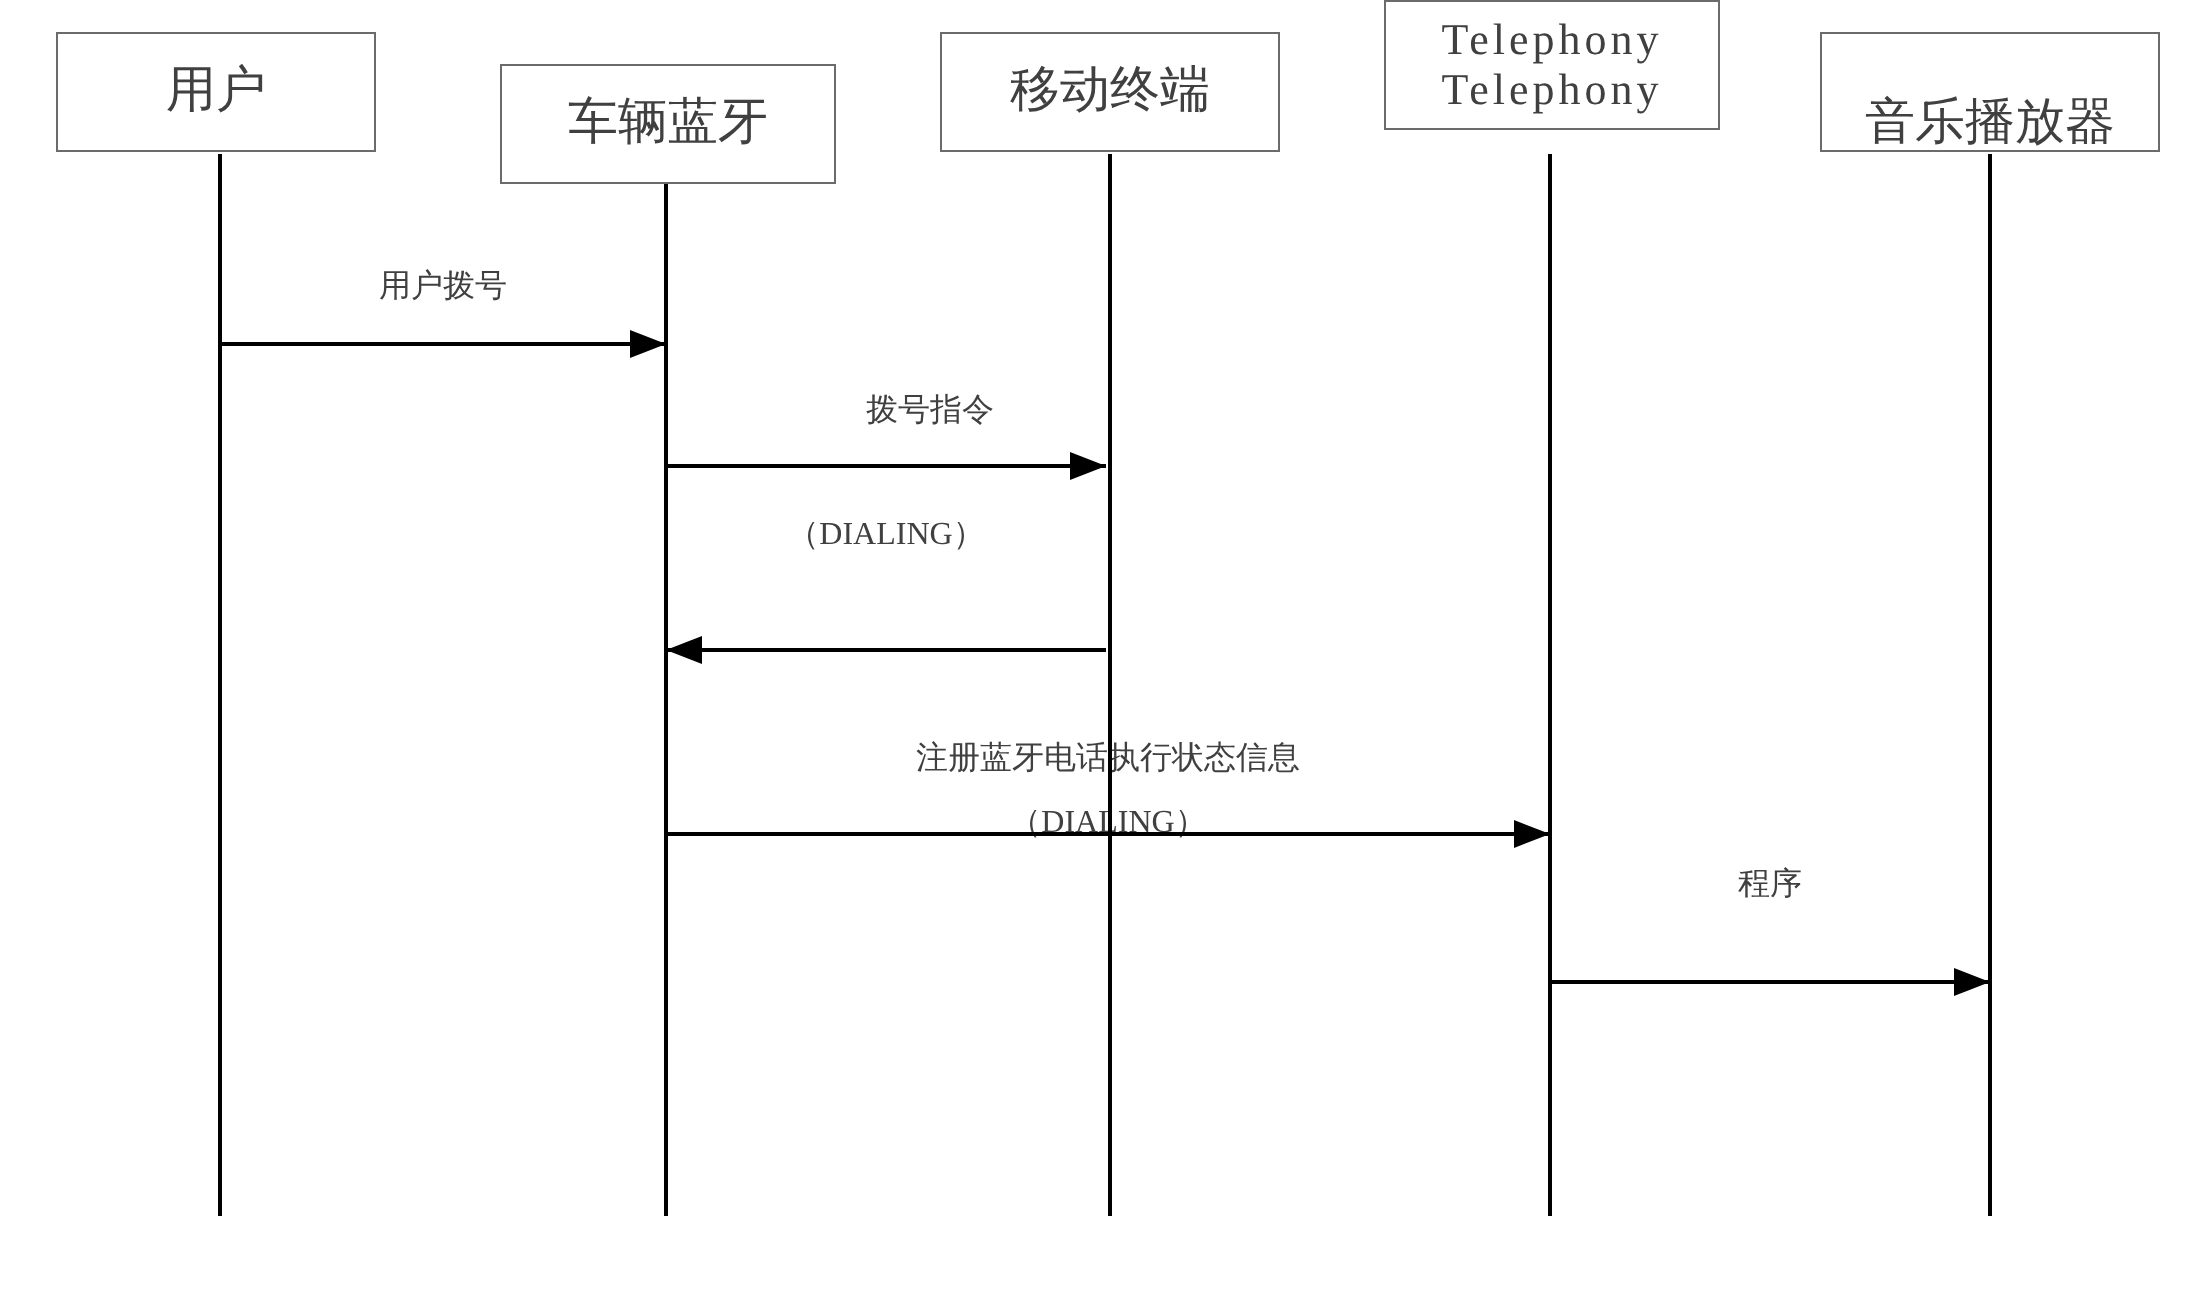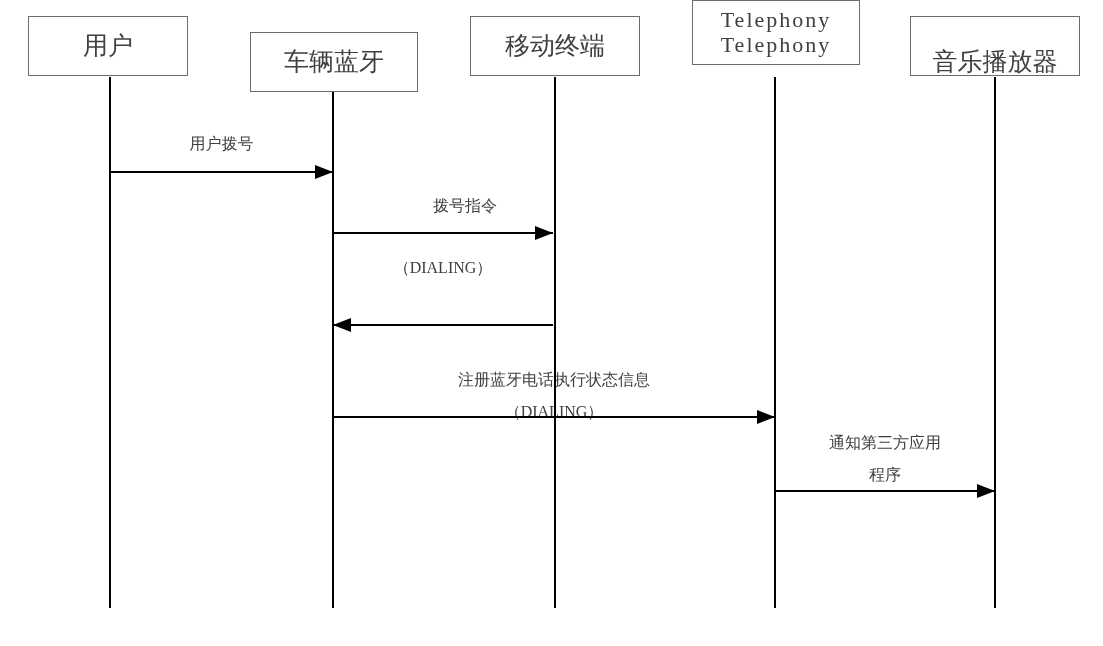--- a/index.html
+++ b/index.html
@@ -112,19 +112,18 @@
   <div class="arrow-head-left" style="left:333px; top:318px;"></div>
 
   <div class="msg-label" style="left:333px; width:442px; top:352px;margin-top:12px;">
     <span>注册蓝牙电话执行状态信息</span>
     <span>（DIALING）</span>
   </div>
   <div class="msg-line" style="left:333px; width:442px; top:416px;"></div>
   <div class="arrow-head-right" style="left:757px; top:410px;"></div>
 
   <div class="msg-label" style="left:775px; width:220px; top:427px;">
-    <span>通知第三方应用</span>
     <span>程序</span>
   </div>
   <div class="msg-line" style="left:775px; width:220px; top:490px;"></div>
   <div class="arrow-head-right" style="left:977px; top:484px;"></div>
 
 </div>
 
 </body></html>

